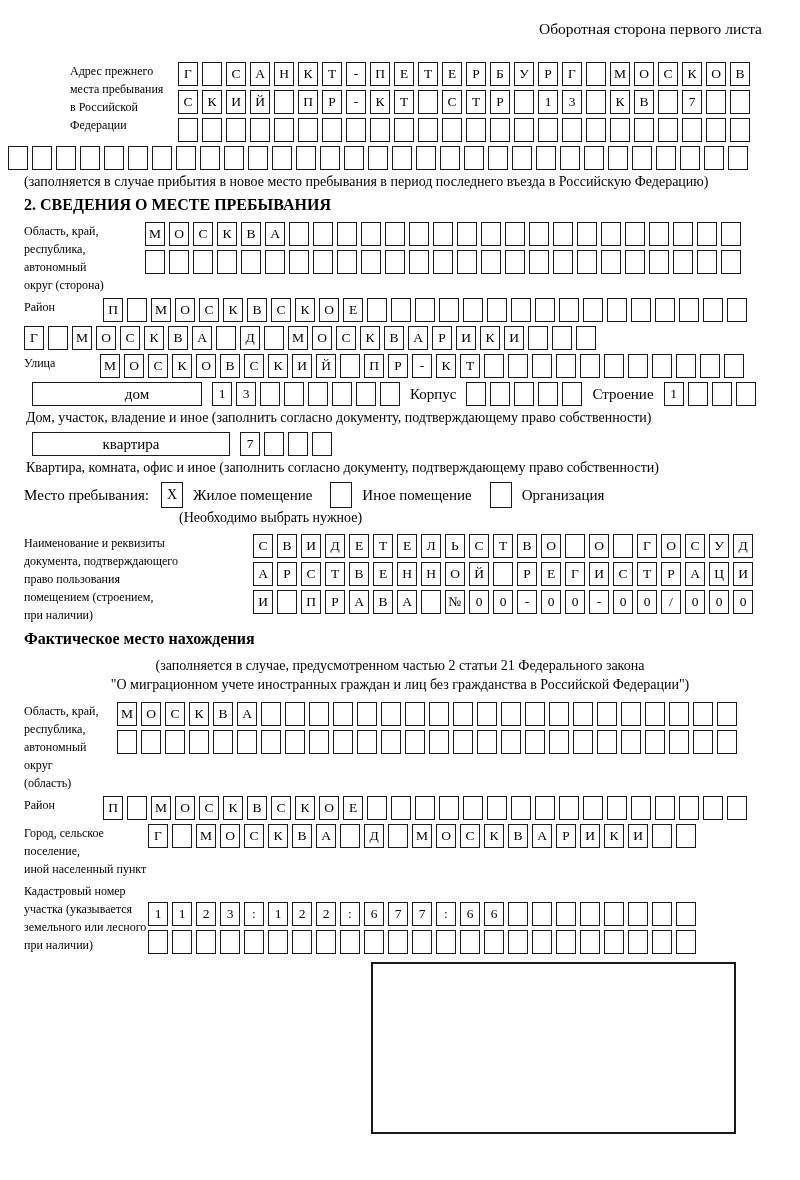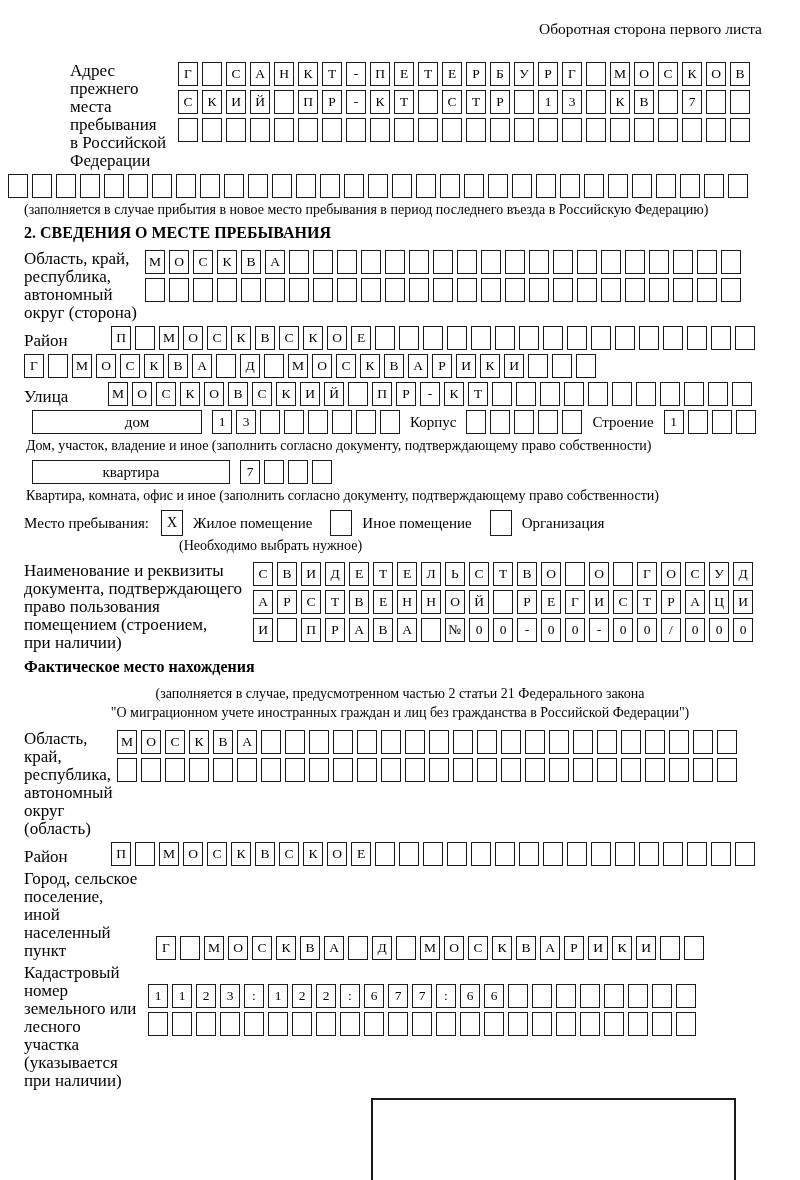--- a/index.html
+++ b/index.html
@@ -5,22 +5,22 @@
   html,body{margin:0;padding:0;background:#ffffff;}
   body{
     width:800px;height:1180px;overflow:hidden;
     font-family:"Liberation Serif","DejaVu Serif",serif;
     color:#000;font-size:15px;
   }
   .page{padding:10px 24px 0 24px;width:752px;box-sizing:content-box;}
   .hdr-note{text-align:right;padding-right:14px;margin:10px 0 24px 0;font-size:15.5px;}
 
   .field{display:flex;align-items:flex-start;margin-bottom:4px;}
-  .field.vcenter{align-items:flex-end;gap:8px;}
-  .label{line-height:18px;font-size:17px;flex:none;}
+  .field.vcenter{align-items:flex-start;}
+  .label{line-height:18px;font-size:12px;flex:none;}
   .w154{width:154px;padding-left:46px;box-sizing:border-box;}
   .w121{width:121px;}
   .w79{width:79px;}
   .w119{width:119px;}
   .w76{width:76px;}
   .w229{width:229px;}
   .w93{width:93px;}
   .w124{width:124px;}
 
   .cells{display:flex;flex-direction:column;gap:4px;}
@@ -626,22 +626,22 @@
         <span class="cell">К</span>
         <span class="cell">И</span>
         <span class="cell"></span>
         <span class="cell"></span>
       </div>
   </div>
 
   <div class="field">
     <div class="label w124">
       <div>Кадастровый номер</div>
+      <div>участка (указывается</div>
       <div>земельного или лесного</div>
-      <div>участка (указывается</div>
       <div>при наличии)</div>
     </div>
     <div class="cells cells-offset">
       <div class="cellrow">
           <span class="cell">1</span>
           <span class="cell">1</span>
           <span class="cell">2</span>
           <span class="cell">3</span>
           <span class="cell">:</span>
           <span class="cell">1</span>

